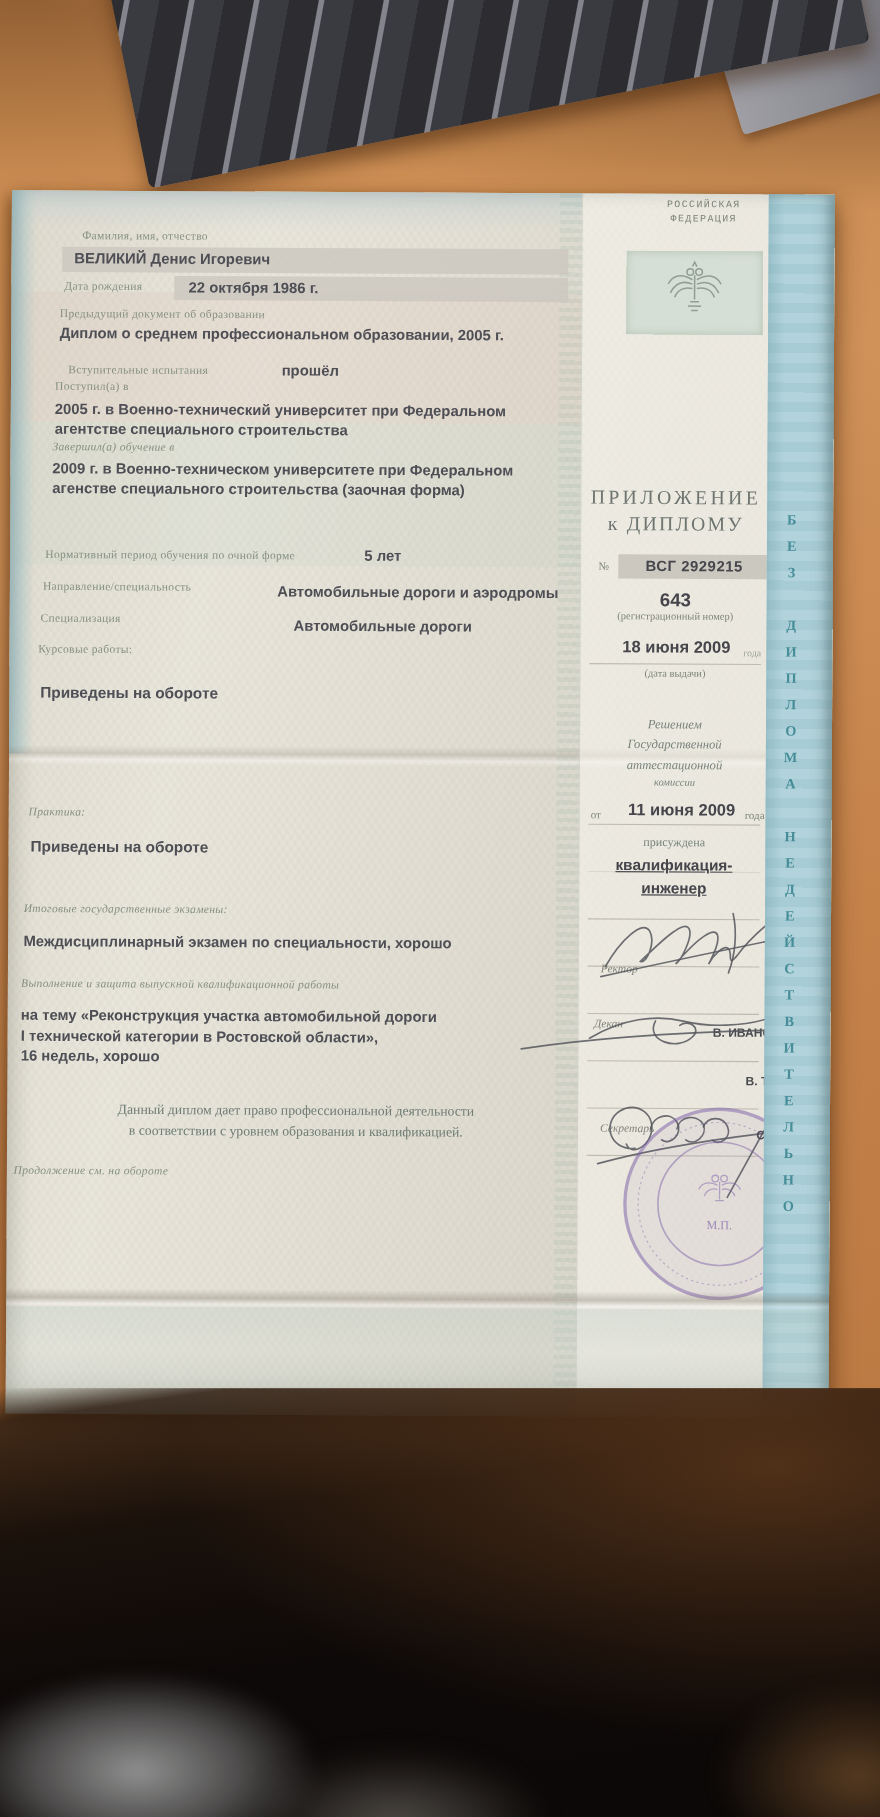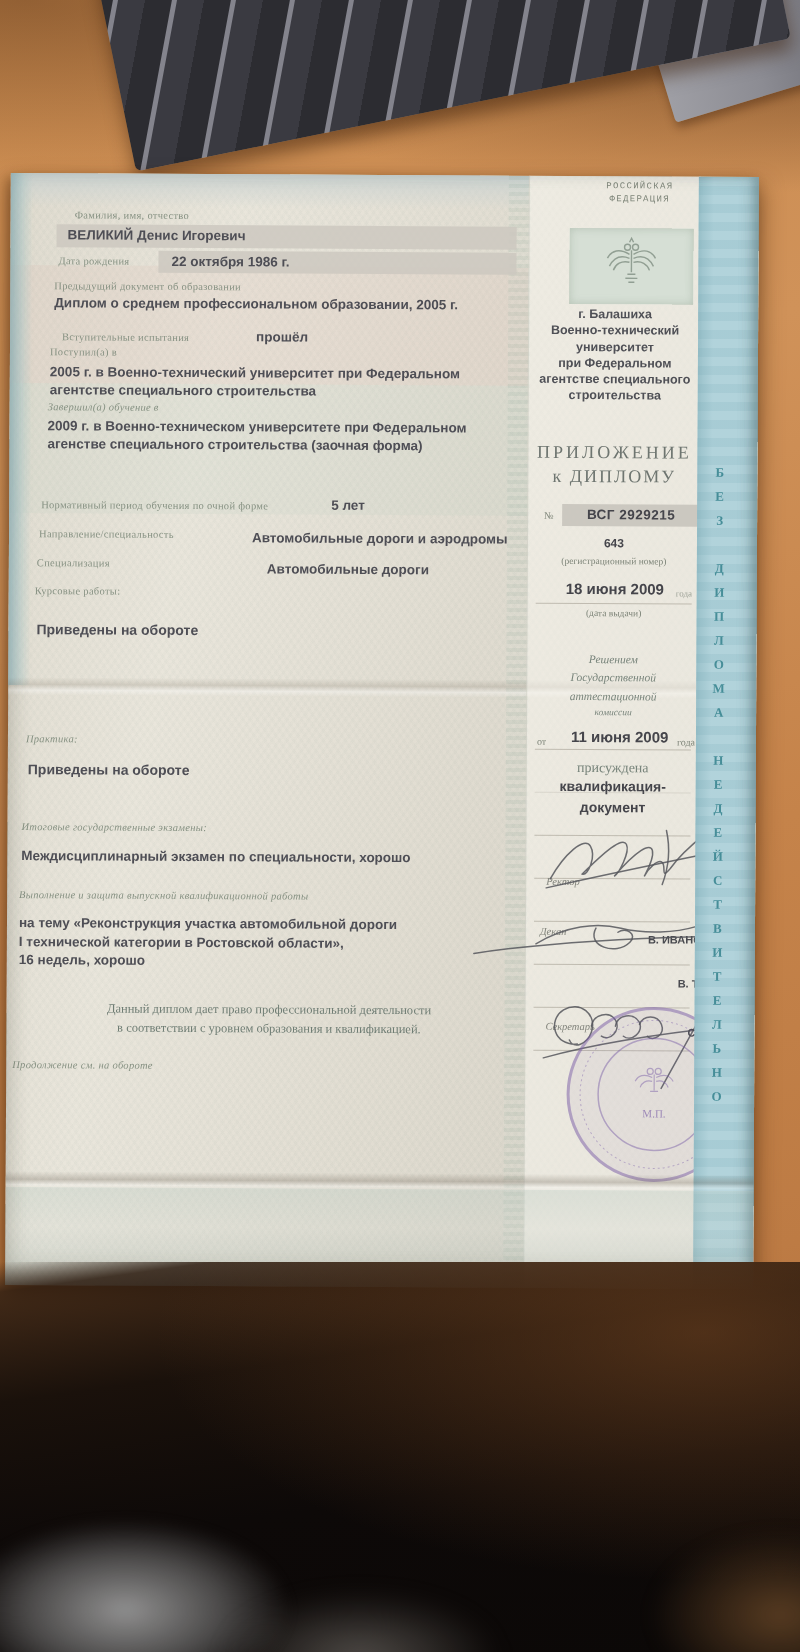--- a/index.html
+++ b/index.html
@@ -65,31 +65,31 @@
   .rc-center{left:0;width:172px;text-align:center;}
   .rline{left:8px;width:156px;height:0;border-top:1px solid rgba(140,132,120,.45);}
   .country{top:4px;font-family:Liberation Mono, monospace;font-size:9px;letter-spacing:1.3px;color:#7d8478;line-height:1.45;margin-left:24px;}
   .arms-box{left:40px;top:52px;width:124px;height:76px;background:#d6dfd5;box-shadow:inset 0 0 8px rgba(130,150,130,.4);}
   .univ{top:130px;font-weight:bold;font-size:12.5px;color:#4f5056;line-height:1.3;}
   .title1{top:266px;font-family:"Liberation Serif",serif;font-size:18px;letter-spacing:3px;color:#6e7570;}
   .title2{top:290px;font-family:"Liberation Serif",serif;font-size:18px;letter-spacing:2px;color:#6e7570;}
   .num-sign{left:16px;top:334px;font-family:"Liberation Serif",serif;font-size:10px;color:#7d8478;}
   .num-strip{left:34px;top:328px;width:138px;height:22px;background:rgba(200,196,188,.9);
     font-weight:bold;font-size:13.5px;color:#45454b;text-align:center;line-height:22px;letter-spacing:.5px;}
-  .reg643{top:360px;font-weight:bold;font-size:12px;color:#45454b;}
+  .reg643{top:360px;font-weight:bold;font-size:17px;color:#45454b;}
   .reglbl{top:380px;font-family:"Liberation Serif",serif;font-size:9.5px;color:#7d8478;}
   .idate{left:38px;top:404px;font-weight:bold;font-size:15px;color:#45454b;white-space:nowrap;}
   .isuffix{left:148px;top:412px;font-family:"Liberation Serif",serif;font-size:9px;color:#8b9186;opacity:.8;}
   .ilbl{top:432px;font-family:"Liberation Serif",serif;font-size:9.5px;color:#7d8478;}
   .decision{top:474px;font-family:"Liberation Serif",serif;font-style:italic;font-size:11.5px;color:#78847b;line-height:1.6;}
   .fromlbl{left:10px;top:560px;font-family:"Liberation Serif",serif;font-size:10px;color:#7d8478;}
   .ddate{left:44px;top:552px;font-weight:bold;font-size:15px;color:#45454b;white-space:nowrap;}
   .yearlbl{left:150px;top:560px;font-family:"Liberation Serif",serif;font-size:10px;color:#7d8478;}
-  .awarded{top:584px;font-family:"Liberation Serif",serif;font-size:14px;color:#78847b;}
-  .qual{font-weight:bold;font-size:14px;color:#45454b;}
+  .awarded{top:584px;font-family:"Liberation Serif",serif;font-size:11px;color:#78847b;}
+  .qual{font-weight:bold;font-size:14px;color:#45454b;text-decoration:underline;}
   .siglbl{font-family:"Liberation Serif",serif;font-style:italic;font-size:10.5px;color:#83857d;}
   .signame{font-weight:bold;font-size:11px;color:#4a4b50;white-space:nowrap;}
   .sig{overflow:visible;}
   .sig path{fill:none;stroke:#55565c;stroke-width:1.5;stroke-linecap:round;opacity:.85;}
 
   
   .strip{left:688px;top:0;width:60px;height:1112px;
     background:linear-gradient(to right,rgba(130,175,185,.5),rgba(176,211,219,.2) 25%),
       repeating-linear-gradient(to bottom,#b2d3db 0 9px,#a5cad3 9px 18px);
     box-shadow:inset -6px 0 8px rgba(70,110,120,.35);}
@@ -173,28 +173,20 @@
             <circle cx="26" cy="11" r="3"></circle>
               <circle cx="34" cy="11" r="3"></circle>
             <path d="M28 6 l2 -4 2 4"></path>
             <path d="M30 14 v22"></path>
             <path d="M28 18 C18 12 10 14 6 22 M28 22 C18 18 12 22 8 30 M28 26 C20 24 14 28 12 34"></path>
             <path d="M32 18 C42 12 50 14 54 22 M32 22 C42 18 48 22 52 30 M32 26 C40 24 46 28 48 34"></path>
             <path d="M26 38 h8 M24 42 h12 M27 46 h6"></path>
           </g>
         </svg>
       </div>
-      <div class="rc-center univ">
-        <span style="position:static;display:block">г. Балашиха</span>
-        <span style="position:static;display:block">Военно-технический</span>
-        <span style="position:static;display:block">университет</span>
-        <span style="position:static;display:block">при Федеральном</span>
-        <span style="position:static;display:block">агентстве специального</span>
-        <span style="position:static;display:block">строительства</span>
-      </div>
 
       <div class="rc-center title1">ПРИЛОЖЕНИЕ</div>
       <div class="rc-center title2">к ДИПЛОМУ</div>
 
       <div class="num-sign">№</div>
       <div class="num-strip">ВСГ  2929215</div>
 
       <div class="rc-center reg643">643</div>
       <div class="rc-center reglbl">(регистрационный номер)</div>
 
@@ -211,21 +203,21 @@
         <span style="position:static;display:block;font-size:9.5px">комиссии</span>
       </div>
 
       <div class="fromlbl">от</div>
       <div class="ddate">11 июня 2009</div>
       <div class="yearlbl">года</div>
       <div class="rline" style="top:573px"></div>
 
       <div class="rc-center awarded">присуждена</div>
       <div class="rc-center qual" style="top:602px">квалификация-</div>
-      <div class="rc-center qual" style="top:623px">документ</div>
+      <div class="rc-center qual" style="top:623px">инженер</div>
 
       <div class="rline" style="top:616px;opacity:.4"></div>
       <div class="rline" style="top:659px"></div>
       <div class="rline" style="top:702px"></div>
       <div class="rline" style="top:745px"></div>
       <div class="rline" style="top:788px"></div>
       <div class="rline" style="top:831px"></div>
       <div class="rline" style="top:874px"></div>
 
       <div class="siglbl" style="left:20px;top:700px">Ректор</div>

